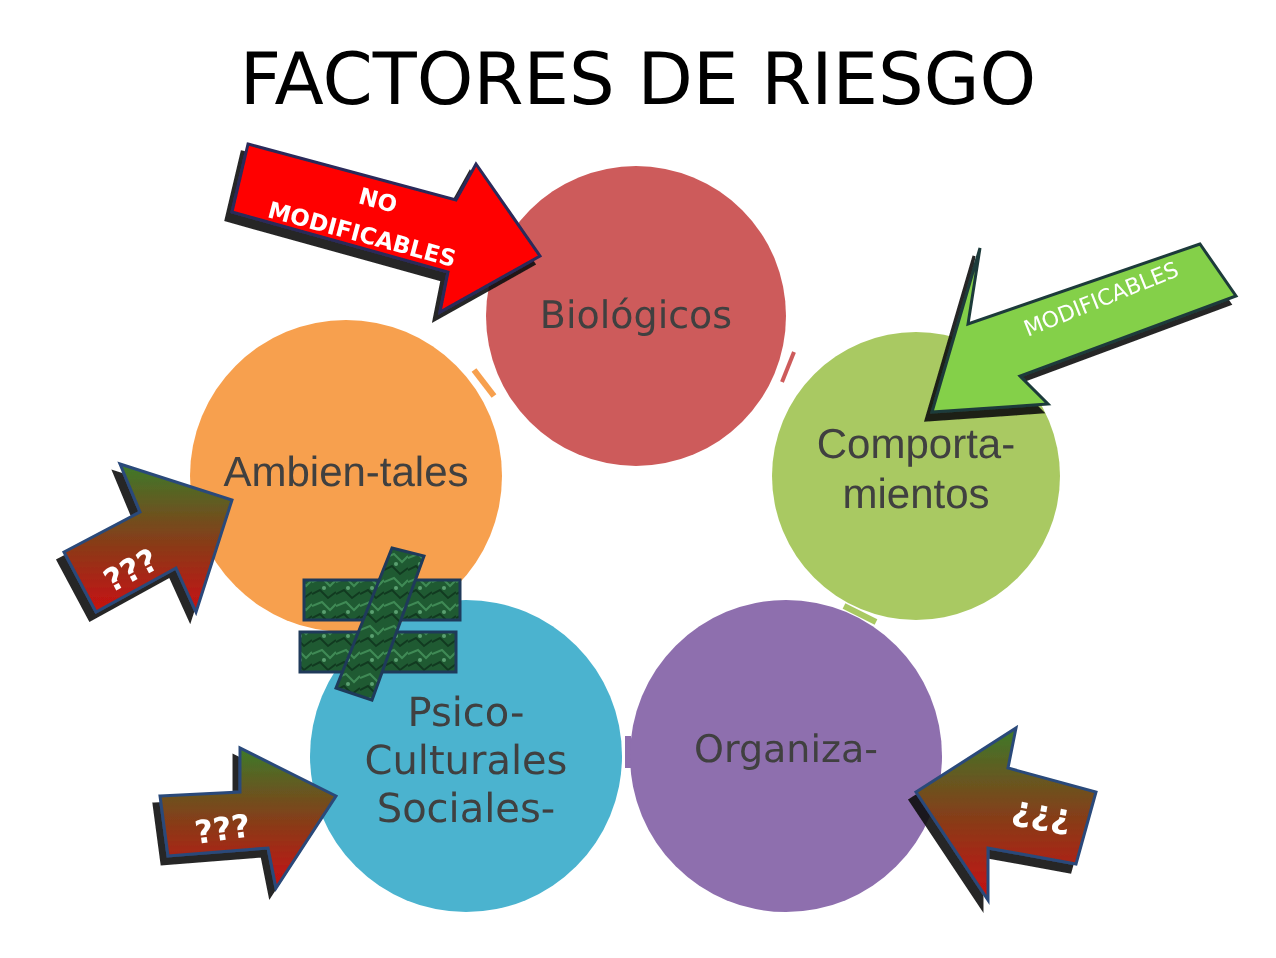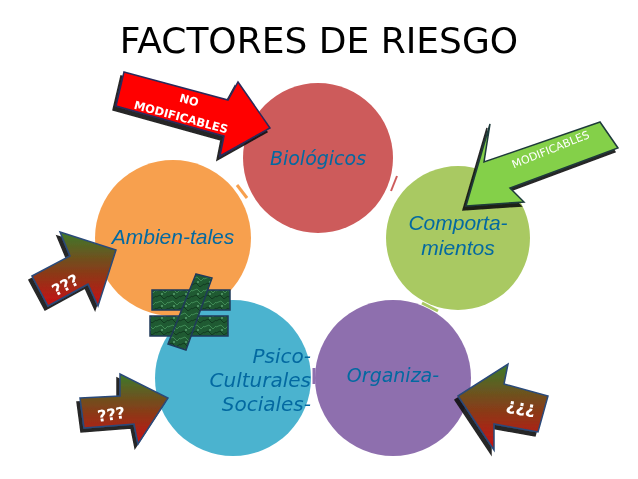--- a/index.html
+++ b/index.html
@@ -2,23 +2,23 @@
 <html><head>
   <meta charset="utf-8">
   <style>
     html, body { margin: 0; padding: 0; background: #ffffff; }
     body { width: 638px; height: 479px; position: relative; overflow: hidden;
            font-family: "Liberation Sans", "DejaVu Sans", sans-serif; }
     .title { position: absolute; left: 0; top: 20px; width: 638px; text-align: center;
              font-family: "DejaVu Sans", sans-serif; font-size: 36px; color: #000000;
              letter-spacing: 0px; font-weight: normal; }
     svg.stage { position: absolute; left: 0; top: 0; }
-    .circle-label { position: absolute; color: #0369a1; text-align: center;
+    .circle-label { position: absolute; color: #404040; text-align: center;
                     display: flex; align-items: center; justify-content: center;
-                    line-height: 1.2; font-style: italic; }
+                    line-height: 1.2; }
     .lbl-calibri { font-family: "DejaVu Sans", sans-serif; font-size: 19px; }
     .lbl-arial { font-family: "Liberation Sans", sans-serif; font-size: 21px; }
   </style>
 </head>
 <body>
 
 <div class="title">FACTORES DE RIESGO</div>
 
 <svg class="stage" width="638" height="479" viewBox="0 0 638 479">
   <defs>
@@ -96,21 +96,21 @@
 
 <div class="circle-label lbl-arial" style="left:386px; top:200px; width:144px; height:70px; flex-direction:column;">
   <span>Comporta-</span>
   <span>mientos</span>
 </div>
 
 <div class="circle-label lbl-calibri" style="left:315px; top:340px; width:156px; height:70px; flex-direction:column;text-align:right;">
   <span>Organiza-</span>
 </div>
 
-<div class="circle-label lbl-calibri" style="left:155px; top:338px; width:156px; height:84px; flex-direction:column; font-size:20px;align-items:flex-end;">
+<div class="circle-label lbl-calibri" style="left:155px; top:338px; width:156px; height:84px; flex-direction:column; font-size:20px;">
   <span>Psico-</span>
   <span>Culturales</span>
   <span>Sociales-</span>
 </div>
 
 <div class="circle-label lbl-arial" style="left:100px; top:204px; width:146px; height:66px; flex-direction:row;">
   <span>Ambien-</span>
   <span>tales</span>
 </div>
 

